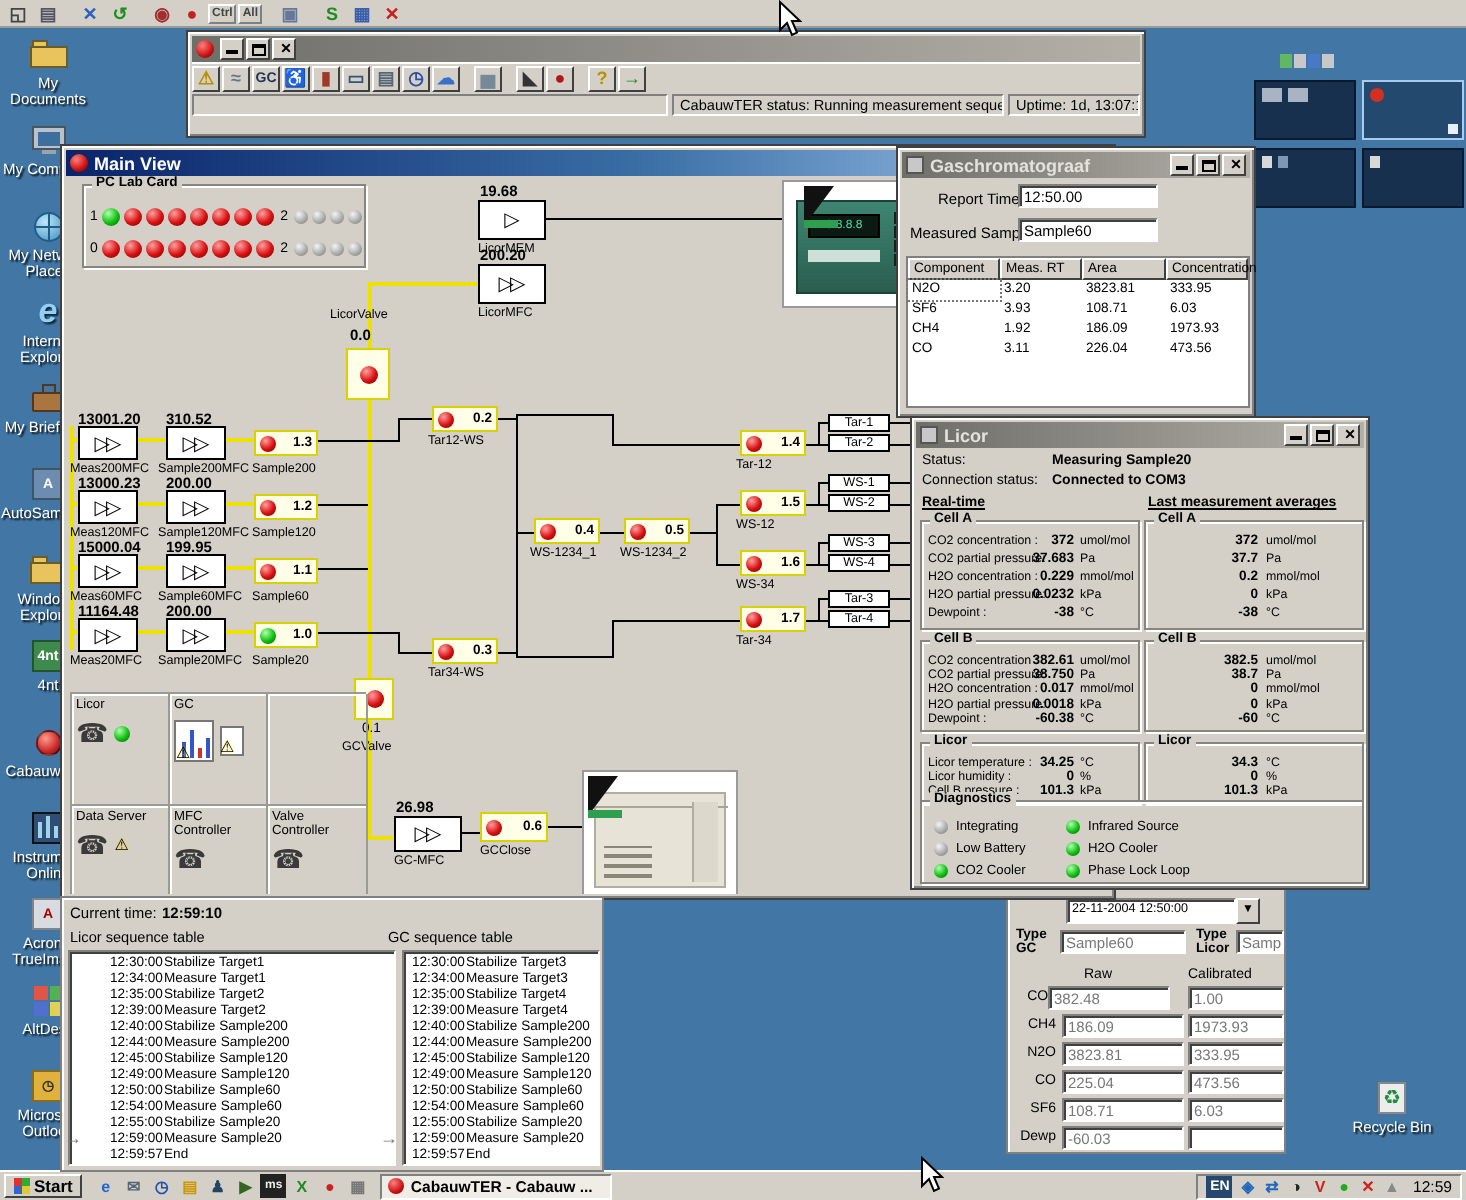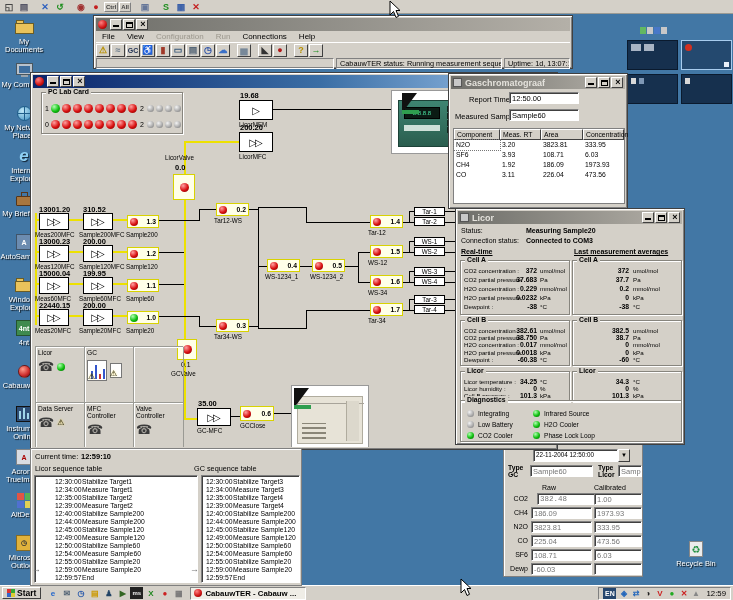--- a/index.html
+++ b/index.html
@@ -278,28 +278,20 @@
             <span class="g-min"></span>
           </span>
         <span class="tbtn">
             <span class="g-max"></span>
           </span>
         <span class="tbtn">
             <span class="g-x">×</span>
           </span>
       </span>
     </div>
-    <div id="shell-menu" style="display:flex;height:11px;">
-        <div class="menu-item">File</div>
-        <div class="menu-item">View</div>
-        <div class="menu-item" style="color: rgb(154, 150, 140);">Configuration</div>
-        <div class="menu-item" style="color: rgb(154, 150, 140);">Run</div>
-        <div class="menu-item">Connections</div>
-        <div class="menu-item">Help</div>
-      </div>
     <div id="shell-toolbar" style="display:flex;align-items:center;height:15px;gap:1px;border-top:1px solid #fff;">
         <div class="ticon raised" style="color: rgb(184, 144, 0); font-size: 9px;">⚠</div>
         <div class="ticon raised" style="color: rgb(102, 119, 136); font-size: 9px;">≈</div>
         <div class="ticon raised" style="color: rgb(34, 51, 85); font-size: 7px;">GC</div>
         <div class="ticon raised" style="color: rgb(42, 85, 176); font-size: 9px;">♿</div>
         <div class="ticon raised" style="color: rgb(160, 56, 40); font-size: 9px;">▮</div>
         <div class="ticon raised" style="color: rgb(51, 85, 119); font-size: 9px;">▭</div>
         <div class="ticon raised" style="color: rgb(85, 102, 119); font-size: 9px;">▤</div>
         <div class="ticon raised" style="color: rgb(42, 80, 168); font-size: 9px;">◷</div>
         <div class="ticon raised" style="color: rgb(58, 112, 200); font-size: 9px;">☁</div>
@@ -315,20 +307,21 @@
     <div id="shell-status" style="display:flex;height:13px;padding-top:1px;">
       <div class="sb-panel" style="width:238px;"></div>
       <div class="sb-panel" style="width:166px;"><span>CabauwTER status: Running measurement sequence</span></div>
       <div class="sb-panel" style="flex:1;margin-right:0;"><span>Uptime: 1d, 13:07:14</span></div>
     </div>
   </div>
 
   <div class="win" id="mv" style="left:30px;top:72px;width:528px;height:378px;z-index:3;">
     <div class="titlebar active">
       <span class="t-ico red"></span>
+      <span class="t-text">Main View</span>
       <span class="t-btns">
         <span class="tbtn">
             <span class="g-min"></span>
           </span>
         <span class="tbtn">
             <span class="g-max"></span>
           </span>
         <span class="tbtn">
             <span class="g-x">×</span>
           </span>
@@ -480,21 +473,21 @@
       <div class="vbox" style="left:140px;top:86px;width:22px;height:26px;justify-content:center;">
         <span class="led r" style="width:9px;height:9px;"></span>
       </div>
 
       <div class="vbox" style="left:144px;top:251px;width:20px;height:21px;justify-content:center;">
         <span class="led r" style="width:9px;height:9px;"></span>
       </div>
       <div class="dval" style="left:148px;top:273px;font-weight:normal;font-size:6.8px;">0.1</div>
       <div class="dlab" style="left:138px;top:282px;">GCValve</div>
 
-      <div class="dval" style="left:165px;top:311px;">35.00</div>
+      <div class="dval" style="left:165px;top:311px;">26.98</div>
       <div class="mfcbox" style="left:164px;top:320px;width:34px;height:18px;">▷▷</div>
       <div class="dlab" style="left:164px;top:339px;">GC-MFC</div>
 
       <div class="vbox" style="left:207px;top:318px;width:34px;height:15px;">
         <span class="led r" style="width:8px;height:8px;"></span>
         <span class="vv">0.6</span>
       </div>
       <div class="dlab" style="left:207px;top:334px;">GCClose</div>
 
       <div style="position:absolute;left:258px;top:297px;width:78px;height:64px;background:#fff;border:1px solid #999;">
@@ -536,21 +529,21 @@
           <div class="mfcbox" style="position: absolute; left: 6px; top: 189px; width: 30px; height: 17px;">▷▷</div>
           <div class="dlab" style="position: absolute; left: 2px; top: 207px;">Meas60MFC</div>
           <div class="dval" style="position: absolute; left: 50px; top: 181px;">199.95</div>
           <div class="mfcbox" style="position: absolute; left: 50px; top: 189px; width: 30px; height: 17px;">▷▷</div>
           <div class="dlab" style="position: absolute; left: 46px; top: 207px;">Sample60MFC</div>
           <div class="vbox" style="position: absolute; left: 94px; top: 191px; width: 32px; height: 13px;">
             <div class="led r" style="width: 8px; height: 8px;"></div>
             <div class="vv">1.1</div>
           </div>
           <div class="dlab" style="position: absolute; left: 93px; top: 207px;">Sample60</div>
-          <div class="dval" style="position: absolute; left: 6px; top: 213px;">22440.15</div>
+          <div class="dval" style="position: absolute; left: 6px; top: 213px;">11164.48</div>
           <div class="mfcbox" style="position: absolute; left: 6px; top: 221px; width: 30px; height: 17px;">▷▷</div>
           <div class="dlab" style="position: absolute; left: 2px; top: 239px;">Meas20MFC</div>
           <div class="dval" style="position: absolute; left: 50px; top: 213px;">200.00</div>
           <div class="mfcbox" style="position: absolute; left: 50px; top: 221px; width: 30px; height: 17px;">▷▷</div>
           <div class="dlab" style="position: absolute; left: 46px; top: 239px;">Sample20MFC</div>
           <div class="vbox" style="position: absolute; left: 94px; top: 223px; width: 32px; height: 13px;">
             <div class="led g" style="width: 8px; height: 8px;"></div>
             <div class="vv">1.0</div>
           </div>
           <div class="dlab" style="position: absolute; left: 93px; top: 239px;">Sample20</div>
@@ -879,21 +872,21 @@
     <div class="field" style="left:29px;top:5px;width:85px;height:13px;font-size:6.3px;"><span>22-11-2004 12:50:00</span></div>
     <div class="raised" style="position:absolute;left:114px;top:5px;width:12px;height:13px;background:#D4D0C8;font-size:6px;text-align:center;line-height:11px;">▼</div>
     <span style="position:absolute;left:4px;top:20px;font-size:6.8px;font-weight:bold;"><span>Type</span><br><span>GC</span></span>
     <div class="field" style="left:26px;top:21px;width:63px;height:12px;color:#777;"><span>Sample60</span></div>
     <span style="position:absolute;left:94px;top:20px;font-size:6.8px;font-weight:bold;"><span>Type</span><br><span>Licor</span></span>
     <div class="field" style="left:114px;top:21px;width:24px;height:12px;color:#777;"><span>Sample60</span></div>
     <span style="position:absolute;left:38px;top:40px;font-size:7px;">Raw</span>
     <span style="position:absolute;left:90px;top:40px;font-size:7px;">Calibrated</span>
     <div id="calib-rows">
         <div style="position: absolute; left: 0px; top: 51px; width: 24px; font-size: 7px; text-align: right;">CO2</div>
-        <div class="field" style="position: absolute; left: 33px; top: 49px; width: 61px; height: 12px; color: rgb(119, 119, 119); font-family: Liberation Mono, monospace;">382.48</div>
+        <div class="field" style="position: absolute; left: 20px; top: 49px; width: 61px; height: 12px; color: rgb(119, 119, 119);">382.48</div>
         <div class="field" style="position: absolute; left: 90px; top: 49px; width: 48px; height: 12px; color: rgb(119, 119, 119);">1.00</div>
         <div style="position: absolute; left: 0px; top: 65px; width: 24px; font-size: 7px; text-align: right;">CH4</div>
         <div class="field" style="position: absolute; left: 27px; top: 63px; width: 61px; height: 12px; color: rgb(119, 119, 119);">186.09</div>
         <div class="field" style="position: absolute; left: 90px; top: 63px; width: 48px; height: 12px; color: rgb(119, 119, 119);">1973.93</div>
         <div style="position: absolute; left: 0px; top: 79px; width: 24px; font-size: 7px; text-align: right;">N2O</div>
         <div class="field" style="position: absolute; left: 27px; top: 77px; width: 61px; height: 12px; color: rgb(119, 119, 119);">3823.81</div>
         <div class="field" style="position: absolute; left: 90px; top: 77px; width: 48px; height: 12px; color: rgb(119, 119, 119);">333.95</div>
         <div style="position: absolute; left: 0px; top: 93px; width: 24px; font-size: 7px; text-align: right;">CO</div>
         <div class="field" style="position: absolute; left: 27px; top: 91px; width: 61px; height: 12px; color: rgb(119, 119, 119);">225.04</div>
         <div class="field" style="position: absolute; left: 90px; top: 91px; width: 48px; height: 12px; color: rgb(119, 119, 119);">473.56</div>

